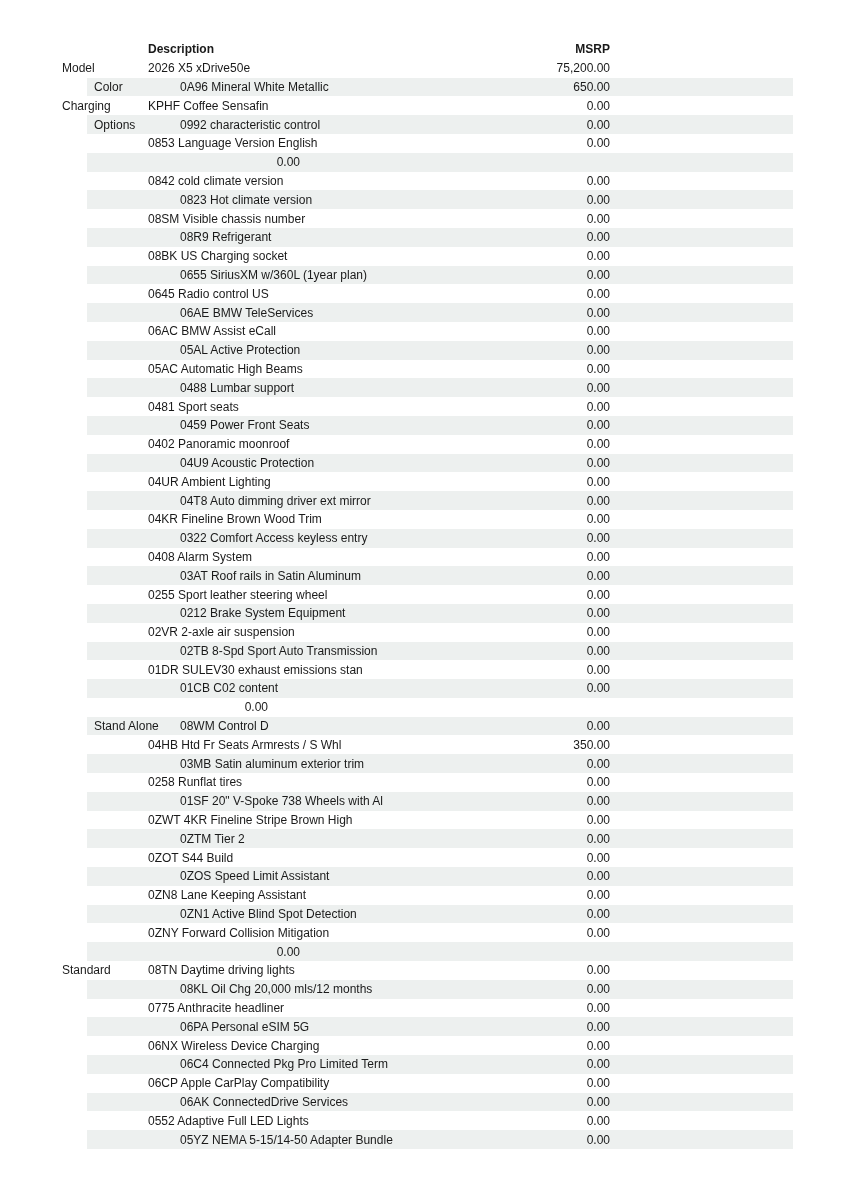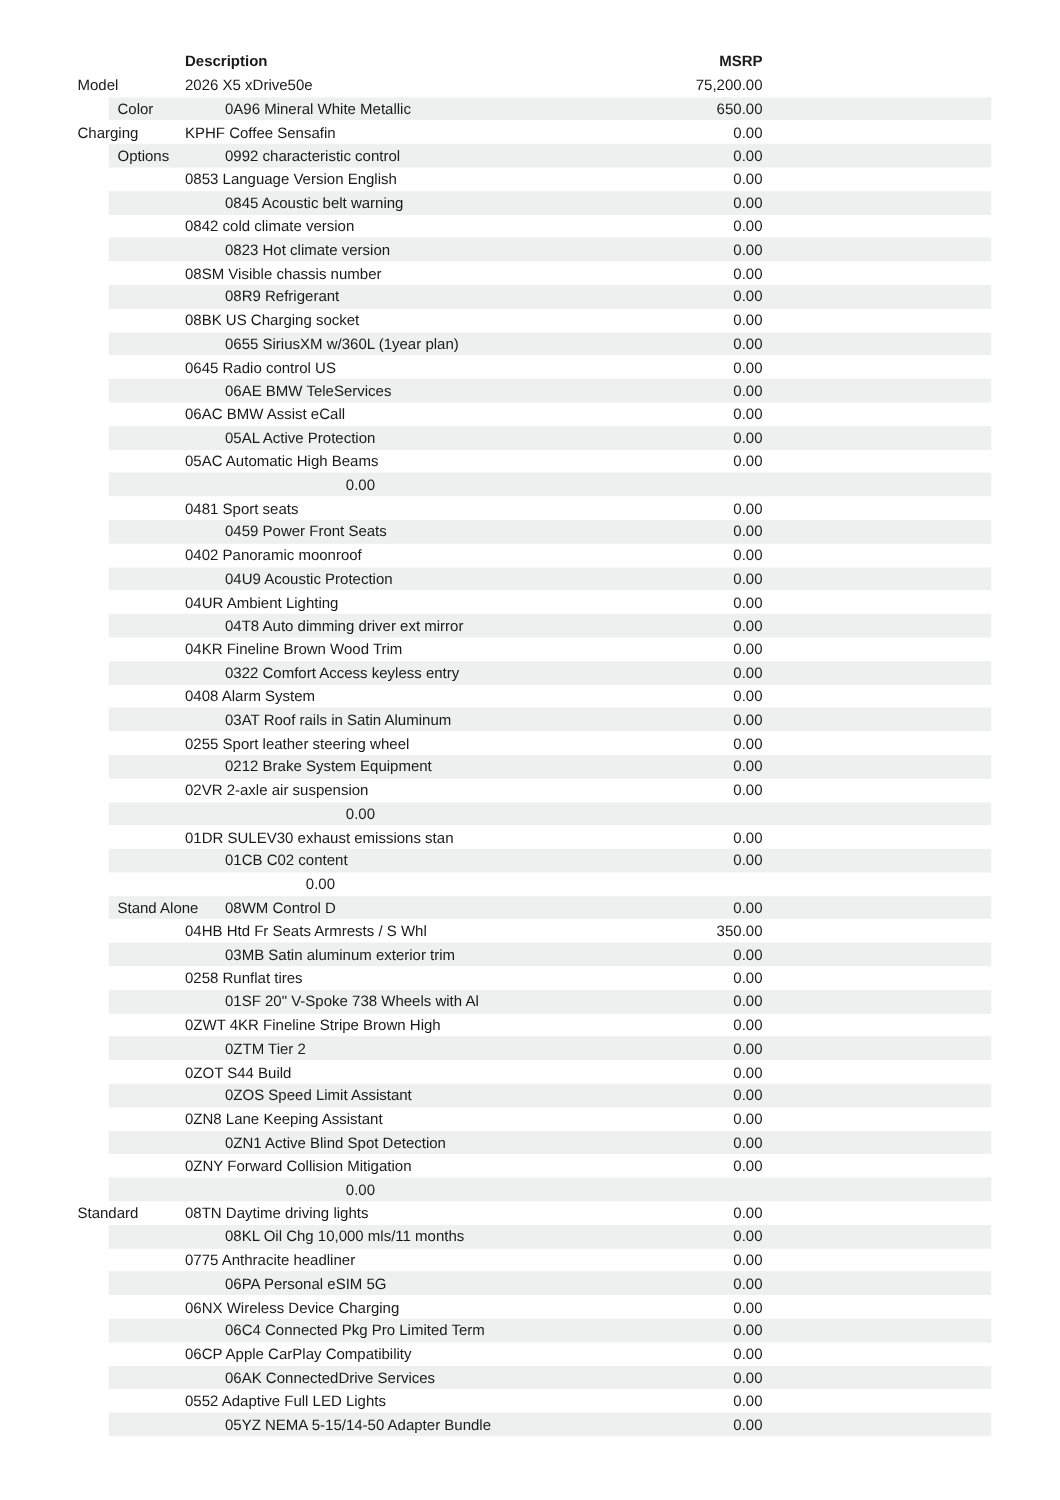--- a/index.html
+++ b/index.html
@@ -79,21 +79,20 @@
         <div class="cell desc">0992 characteristic control</div>
         <div class="cell msrp">0.00</div>
       </div>
       <div class="row">
         <div class="cell label"></div>
         <div class="cell desc">0853 Language Version English</div>
         <div class="cell msrp">0.00</div>
       </div>
       <div class="row">
         <div class="cell label"></div>
-        <div class="cell desc">0845 Acoustic belt warning</div>
         <div class="cell msrp">0.00</div>
       </div>
       <div class="row">
         <div class="cell label"></div>
         <div class="cell desc">0842 cold climate version</div>
         <div class="cell msrp">0.00</div>
       </div>
       <div class="row">
         <div class="cell label"></div>
         <div class="cell desc">0823 Hot climate version</div>
@@ -139,20 +138,21 @@
         <div class="cell desc">05AL Active Protection</div>
         <div class="cell msrp">0.00</div>
       </div>
       <div class="row">
         <div class="cell label"></div>
         <div class="cell desc">05AC Automatic High Beams</div>
         <div class="cell msrp">0.00</div>
       </div>
       <div class="row">
         <div class="cell label"></div>
+        <div class="cell desc">0488 Lumbar support</div>
         <div class="cell msrp">0.00</div>
       </div>
       <div class="row">
         <div class="cell label"></div>
         <div class="cell desc">0481 Sport seats</div>
         <div class="cell msrp">0.00</div>
       </div>
       <div class="row">
         <div class="cell label"></div>
         <div class="cell desc">0459 Power Front Seats</div>
@@ -208,20 +208,21 @@
         <div class="cell desc">0212 Brake System Equipment</div>
         <div class="cell msrp">0.00</div>
       </div>
       <div class="row">
         <div class="cell label"></div>
         <div class="cell desc">02VR 2-axle air suspension</div>
         <div class="cell msrp">0.00</div>
       </div>
       <div class="row">
         <div class="cell label"></div>
+        <div class="cell desc">02TB 8-Spd Sport Auto Transmission</div>
         <div class="cell msrp">0.00</div>
       </div>
       <div class="row">
         <div class="cell label"></div>
         <div class="cell desc">01DR SULEV30 exhaust emissions stan</div>
         <div class="cell msrp">0.00</div>
       </div>
       <div class="row">
         <div class="cell label"></div>
         <div class="cell desc">01CB C02 content</div>
@@ -295,21 +296,21 @@
         <div class="cell label"></div>
         <div class="cell msrp">0.00</div>
       </div>
       <div class="row">
         <div class="cell label">Standard</div>
         <div class="cell desc">08TN Daytime driving lights</div>
         <div class="cell msrp">0.00</div>
       </div>
       <div class="row">
         <div class="cell label"></div>
-        <div class="cell desc">08KL Oil Chg 10,000 mls/11 months</div>
+        <div class="cell desc">08KL Oil Chg 20,000 mls/12 months</div>
         <div class="cell msrp">0.00</div>
       </div>
       <div class="row">
         <div class="cell label"></div>
         <div class="cell desc">0775 Anthracite headliner</div>
         <div class="cell msrp">0.00</div>
       </div>
       <div class="row">
         <div class="cell label"></div>
         <div class="cell desc">06PA Personal eSIM 5G</div>

